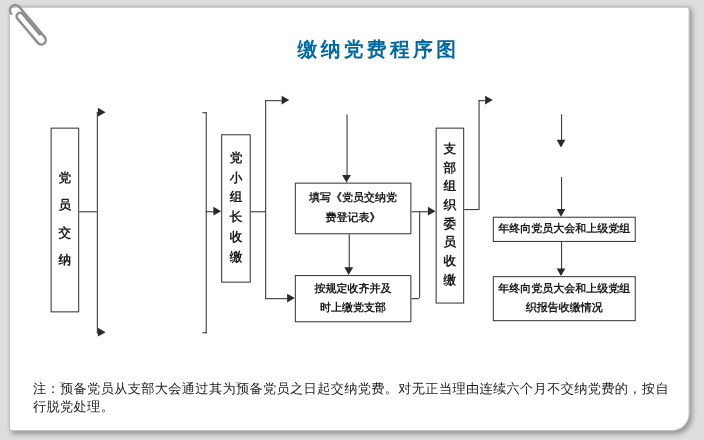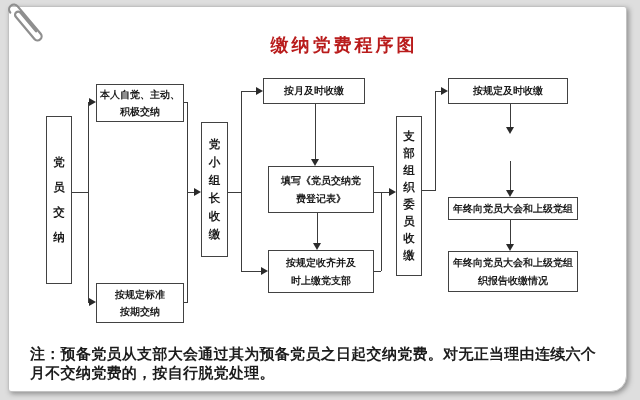--- a/index.html
+++ b/index.html
@@ -15,21 +15,21 @@
     border:1px solid #c2c2c2;
     border-radius:3px 3px 16px 3px;
     box-shadow:2px 2px 5px rgba(70,70,70,.5);
   }
   .paperclip{
     position:absolute;left:14px;top:-4px;width:26px;height:58px;
     transform:rotate(-40deg);transform-origin:50% 50%;
   }
   .title{
     position:absolute;left:0;right:0;top:33px;text-align:center;
-    font-size:18px;font-weight:700;color:#b91c1c;letter-spacing:3px;padding-left:48px;
+    font-size:18px;font-weight:700;color:#0369a1;letter-spacing:3px;padding-left:48px;
   }
   .diagram{position:absolute;left:0;top:0;width:640px;height:400px;}
   .node{
     position:absolute;background:#fff;border:1px solid #424242;
     color:#1c1c1c;font-weight:700;font-size:10px;line-height:1.75;
     display:flex;align-items:center;justify-content:center;
     text-align:center;white-space:pre-line;padding:0 2px;
   }
   .node.vertical{
     flex-direction:column;justify-content:space-evenly;
@@ -37,21 +37,21 @@
   }
   .node.vertical .vc{display:block;}
   .hline,.vline{position:absolute;background:#3c3c3c;}
   .hline{height:1px;}
   .vline{width:1px;}
   .arr{position:absolute;width:0;height:0;border-style:solid;}
   .arr.right{border-width:4px 0 4px 7px;border-color:transparent transparent transparent #2a2a2a;}
   .arr.down{border-width:7px 4px 0 4px;border-color:#2a2a2a transparent transparent transparent;}
   .note{
     position:absolute;left:30px;top:345px;width:580px;
-    font-size:15px;font-weight:700;color:#1c1c1c;letter-spacing:.3px;
+    font-size:12px;font-weight:400;color:#1c1c1c;letter-spacing:.3px;
   }
 </style>
 </head>
 <body>
 
 <div class="card"></div>
 
 <svg class="paperclip" viewBox="0 0 24 60">
   <path d="M7,9 a5,5 0 0 1 10,0 L17,46 a4.2,4.2 0 0 1 -8.4,0 L8.6,16 a3.2,3.2 0 0 1 6.4,0 L15,41" fill="none" stroke="#8f8f8f" stroke-width="2.3" stroke-linecap="round"></path>
 </svg>
@@ -60,55 +60,49 @@
 
 <div class="diagram">
 
   <div class="node vertical" style="left:46px;top:116px;width:26px;height:168px;padding:26px 0;">
       <span class="vc">党</span>
       <span class="vc">员</span>
       <span class="vc">交</span>
       <span class="vc">纳</span>
     </div>
 
-  <div class="node" style="left:96px;top:84px;width:88px;height:38px;">本人自觉、主动、
-积极交纳</div>
 
-  <div class="node" style="left:96px;top:283px;width:88px;height:40px;">按规定标准
-按期交纳</div>
 
   <div class="node vertical" style="left:201px;top:122px;width:27px;height:135px;padding:9px 0;">
       <span class="vc">党</span>
       <span class="vc">小</span>
       <span class="vc">组</span>
       <span class="vc">长</span>
       <span class="vc">收</span>
       <span class="vc">缴</span>
     </div>
 
-  <div class="node" style="left:263px;top:78px;width:102px;height:26px;">按月及时收缴</div>
 
   <div class="node" style="left:268px;top:250px;width:106px;height:43px;">按规定收齐并及
 时上缴党支部</div>
 
   <div class="node" style="left:268px;top:166px;width:106px;height:47px;">填写《党员交纳党
 费登记表》</div>
 
   <div class="node vertical" style="left:396px;top:116px;width:26px;height:160px;padding:8px 0;">
       <span class="vc">支</span>
       <span class="vc">部</span>
       <span class="vc">组</span>
       <span class="vc">织</span>
       <span class="vc">委</span>
       <span class="vc">员</span>
       <span class="vc">收</span>
       <span class="vc">缴</span>
     </div>
 
-  <div class="node" style="left:448px;top:78px;width:120px;height:26px;">按规定及时收缴</div>
 
 
   <div class="node" style="left:448px;top:197px;width:130px;height:23px;">年终向党员大会和上级党组</div>
 
   <div class="node" style="left:448px;top:251px;width:130px;height:41px;">年终向党员大会和上级党组
 织报告收缴情况</div>
 
   <div class="hline" style="left:72px;top:192px;width:16px;"></div>
   <div class="vline" style="left:88px;top:102px;height:201px;"></div>
   <div class="hline" style="left:88px;top:102px;width:4px;"></div>

